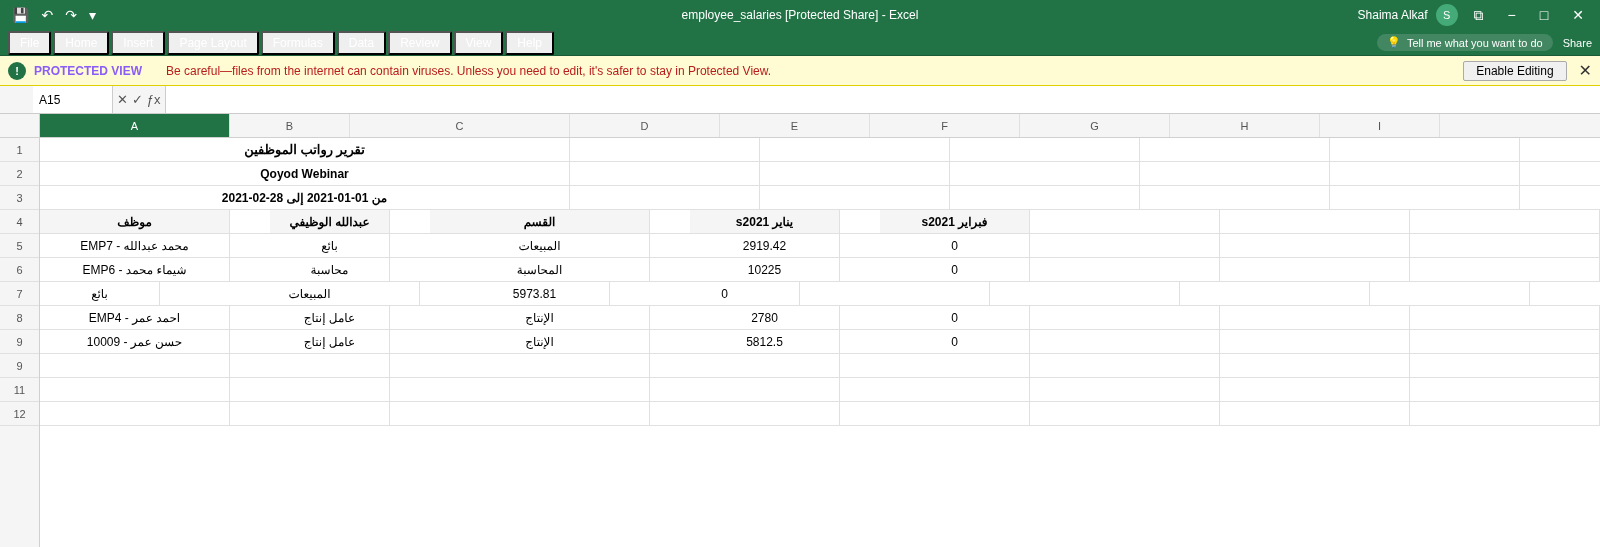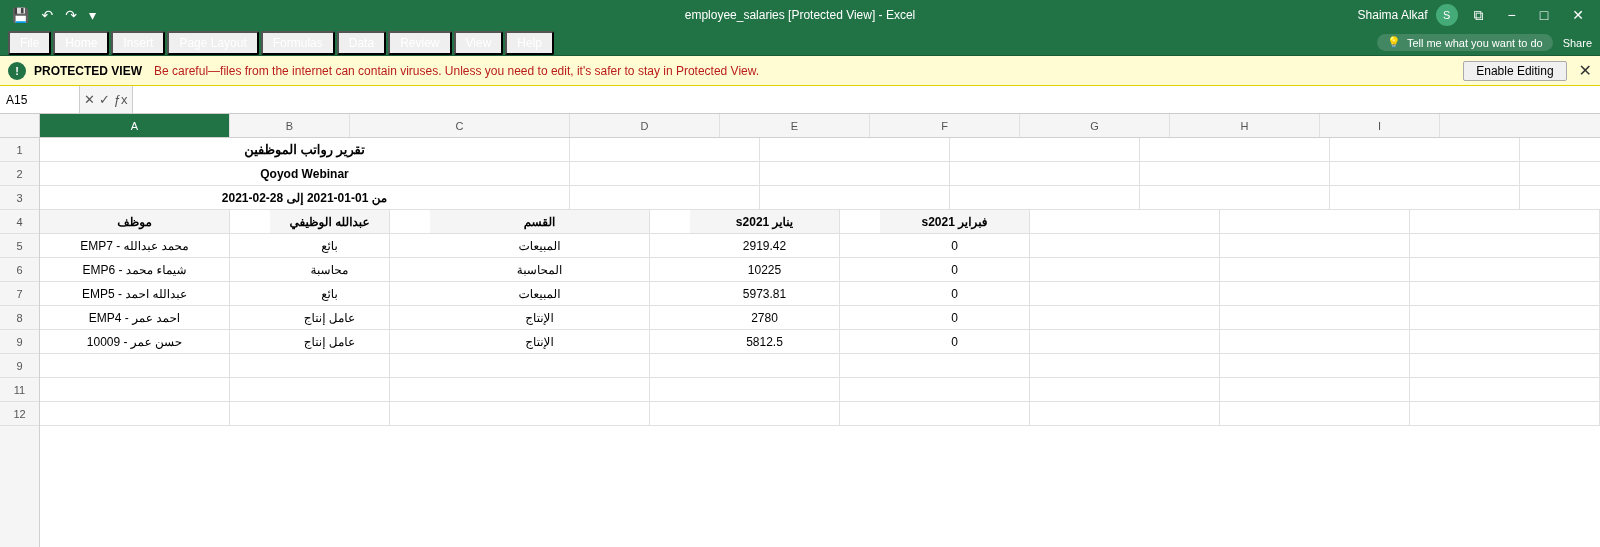--- a/index.html
+++ b/index.html
@@ -103,20 +103,21 @@
       width: 80px;
       min-width: 80px;
       height: 100%;
       border: none;
       border-right: 1px solid #ccc;
       padding: 0 6px;
       font-size: 12px;
       background: white;
       display: flex;
       align-items: center;
+      margin-left: 33px;
     }
     .formula-icons {
       display: flex;
       align-items: center;
       padding: 0 4px;
       gap: 4px;
       border-right: 1px solid #ccc;
       height: 100%;
     }
     .formula-icon-btn { background: none; border: none; cursor: pointer; color: #555; font-size: 13px; }
@@ -253,21 +254,21 @@
 
 <div class="title-bar">
   <div class="title-bar-left">
     <div class="quick-access">
       <button class="qa-btn">💾</button>
       <button class="qa-btn">↶</button>
       <button class="qa-btn">↷</button>
       <button class="qa-btn">▾</button>
     </div>
   </div>
-  <div class="title-bar-center">employee_salaries [Protected View] - Excel</div>
+  <div class="title-bar-center">employee_salaries [Protected Share] - Excel</div>
   <div class="title-bar-right">
     <span>Shaima Alkaf</span>
     <div style="width:22px;height:22px;border-radius:50%;background:#4a7;display:flex;align-items:center;justify-content:center;color:white;font-size:11px;">S</div>
     <button class="win-btn">⧉</button>
     <button class="win-btn">−</button>
     <button class="win-btn">□</button>
     <button class="win-btn close">✕</button>
   </div>
 </div>
 
@@ -285,21 +286,21 @@
     <span>💡</span>
     <span>Tell me what you want to do</span>
   </div>
   <span class="share-btn">Share</span>
 </div>
 
 <div class="protected-bar">
   <div class="protected-icon">
     <span>!</span>
   </div>
-  <span style="font-weight:600;font-size:12px;color:#000000;margin-right:4px;">PROTECTED VIEW</span>
+  <span style="font-weight:600;font-size:12px;color:#8b5cf6;margin-right:16px;">PROTECTED VIEW</span>
   <span class="protected-text">Be careful—files from the internet can contain viruses. Unless you need to edit, it's safer to stay in Protected View.</span>
   <button class="enable-editing-btn">Enable Editing</button>
   <button class="close-bar">✕</button>
 </div>
 
 <div class="formula-bar">
   <div class="name-box">
     <span>A15</span>
   </div>
   <div class="formula-icons">
@@ -405,21 +406,20 @@
           <div class="grid-cell col-c data-rtl">المحاسبة</div>
           <div class="grid-cell col-d number-right">10225</div>
           <div class="grid-cell col-e number-right">0</div>
           <div class="grid-cell col-f"></div>
           <div class="grid-cell col-g"></div>
           <div class="grid-cell col-h"></div>
           <div class="grid-cell col-i"></div>
         </div>
 
         <div class="grid-row">
-          <div class="grid-cell col-a data-rtl">عبدالله احمد - EMP5</div>
           <div class="grid-cell col-b data-rtl">بائع</div>
           <div class="grid-cell col-c data-rtl">المبيعات</div>
           <div class="grid-cell col-d number-right">5973.81</div>
           <div class="grid-cell col-e number-right">0</div>
           <div class="grid-cell col-f"></div>
           <div class="grid-cell col-g"></div>
           <div class="grid-cell col-h"></div>
           <div class="grid-cell col-i"></div>
         </div>
 

